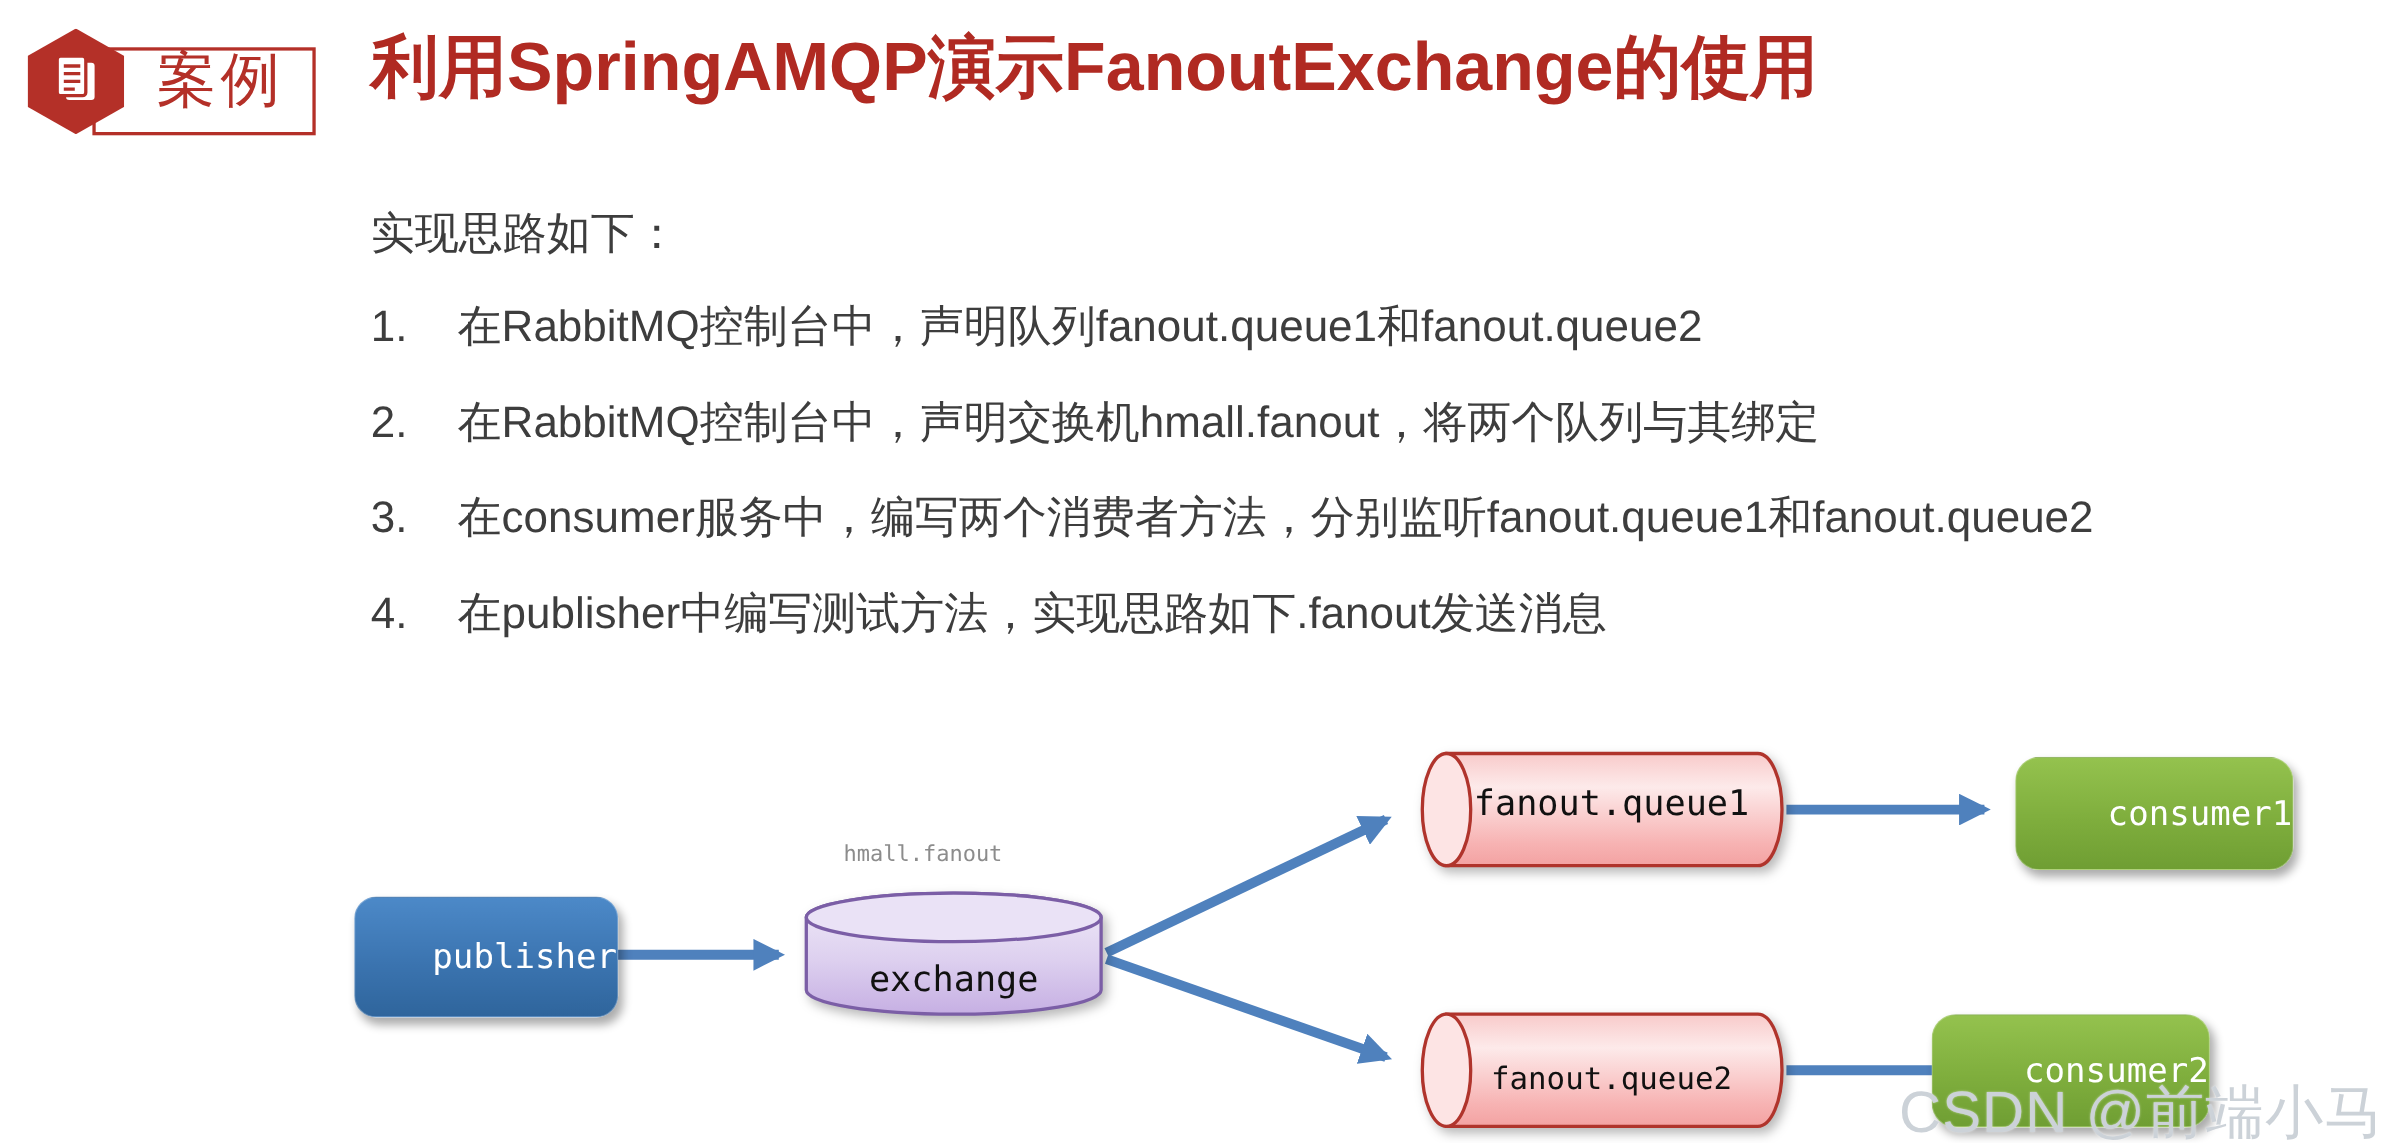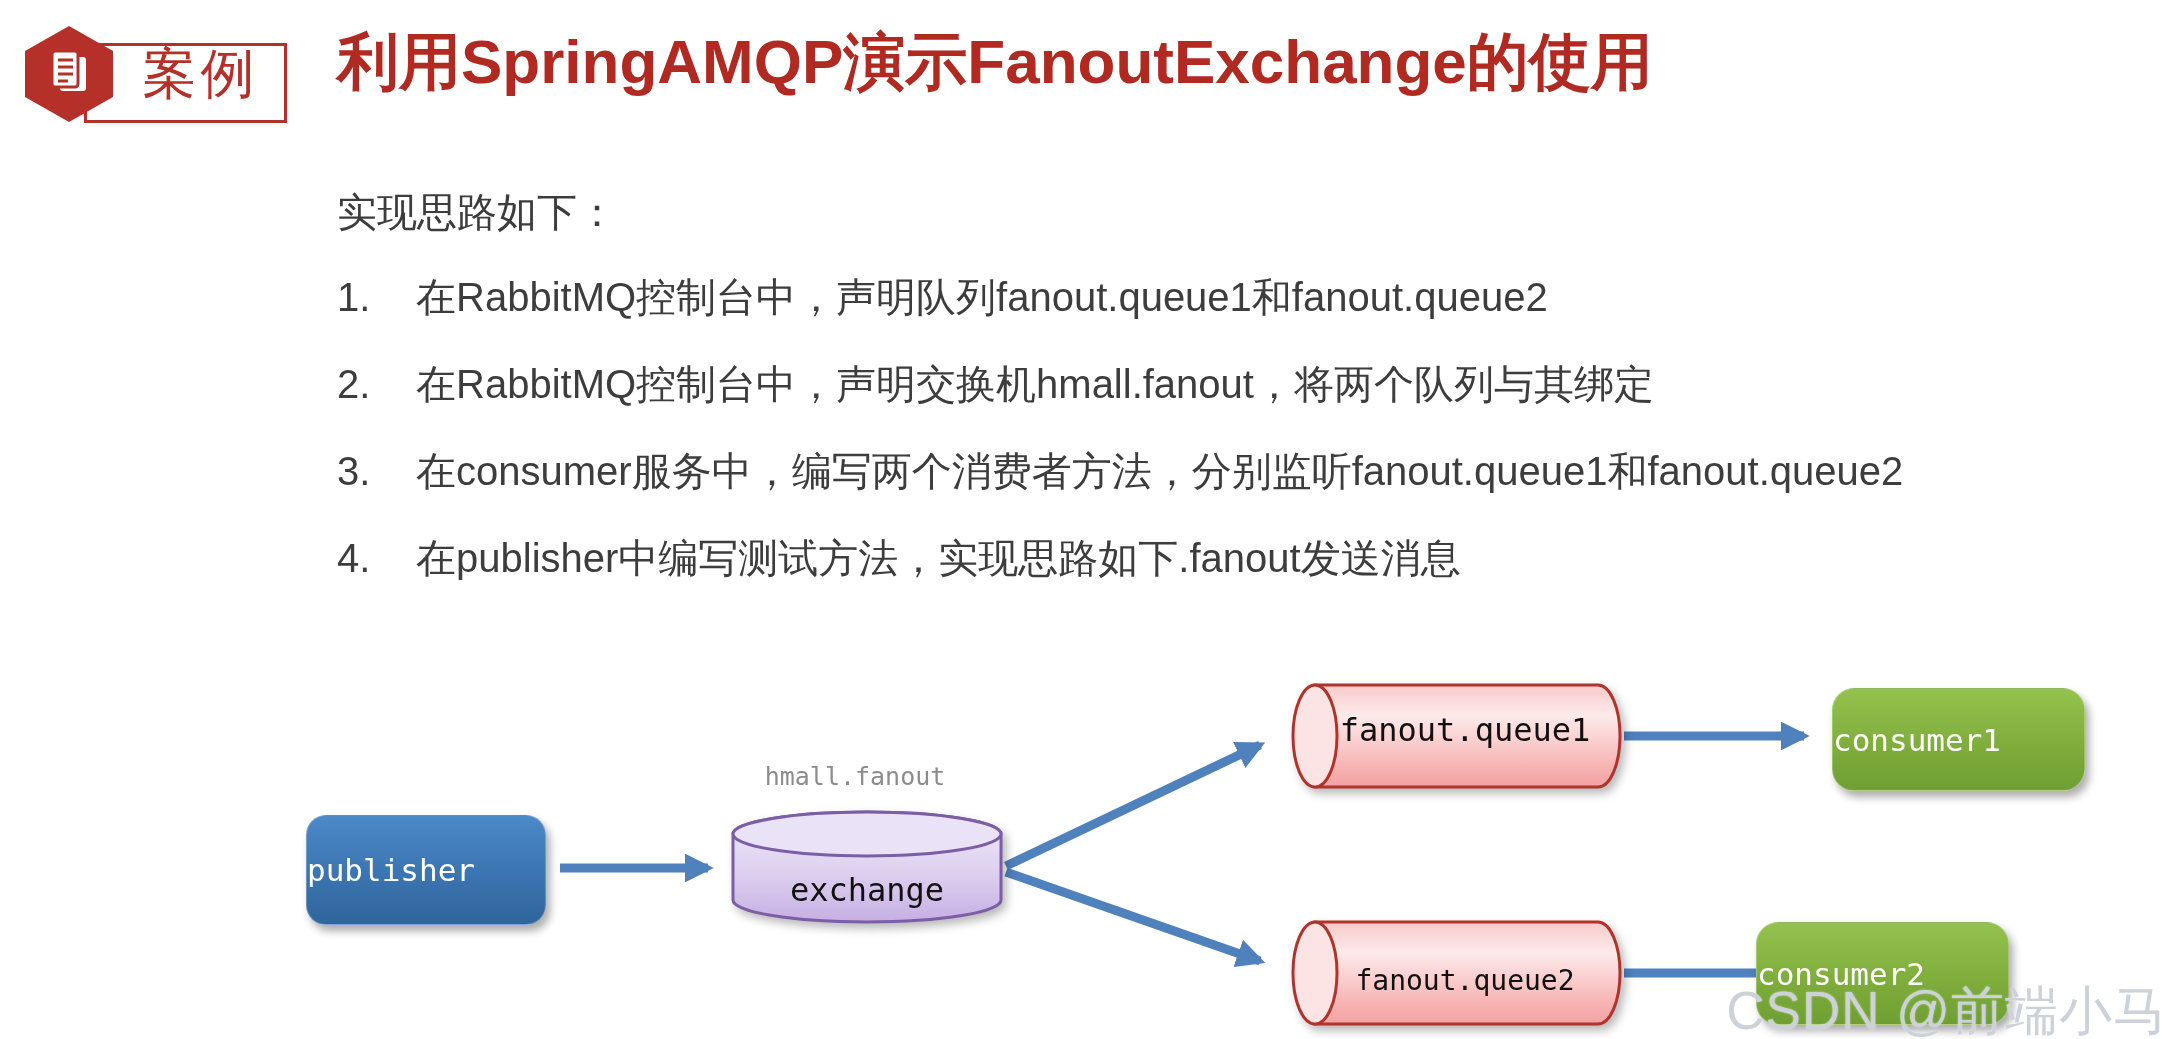--- a/index.html
+++ b/index.html
@@ -30,44 +30,44 @@
   }
   .steps{
     position:absolute;left:337px;top:276px;display:flex;flex-direction:column;gap:45px;
     list-style:none;margin:0;padding:0;
   }
   .step{display:flex;font-size:40px;color:#3d3d3d;line-height:42px;white-space:nowrap;}
   .step .num{width:79px;flex:0 0 79px;}
   
   .diagram-svg{position:absolute;left:0;top:0;width:2171px;height:1039px;}
   .node{
-    position:absolute;display:flex;align-items:center;justify-content:flex-start;
+    position:absolute;display:flex;align-items:center;justify-content:flex-end;
     font-family:"DejaVu Sans Mono","Liberation Mono",monospace;
     border-radius:20px;color:#ffffff;font-size:31px;
   }
   .node-publisher{
-    left:306px;top:815px;width:238px;height:108px;
+    left:322px;top:815px;width:238px;height:108px;
     background:linear-gradient(180deg,#4c89c8 0%,#3b74b0 55%,#2f659c 100%);
     box-shadow:4px 6px 9px rgba(0,0,0,0.33);
     border:1px solid rgba(255,255,255,0.25);
   }
   .node-consumer{
     width:251px;height:101px;border-radius:22px;
     background:linear-gradient(180deg,#94c24e 0%,#7fae3d 55%,#6f9e33 100%);
     box-shadow:4px 6px 9px rgba(0,0,0,0.33);
     border:1px solid rgba(255,255,255,0.25);
   }
   .node-consumer1{position:absolute;left:1832px;top:688px;}
   .node-consumer2{position:absolute;left:1756px;top:922px;}
   .lbl{
     position:absolute;display:flex;align-items:center;justify-content:center;
     font-family:"DejaVu Sans Mono","Liberation Mono",monospace;color:#111111;
   }
   .lbl-exchange{left:733px;top:864px;width:268px;height:52px;font-size:32px;}
-  .lbl-exname{left:701px;top:758px;width:308px;height:36px;font-size:25px;color:#8c8c8c;}
+  .lbl-exname{left:685px;top:758px;width:308px;height:36px;font-size:20px;color:#8c8c8c;}
   .lbl-queue1{left:1320px;top:686px;width:290px;height:88px;font-size:32px;}
   .lbl-queue2{left:1320px;top:923px;width:290px;height:115px;font-size:28px;}
   
   .watermark{
     position:absolute;right:4px;top:976px;font-size:53px;color:#ccd2d8;
     letter-spacing:1px;white-space:nowrap;z-index:9;
     text-shadow:0 0 2px rgba(255,255,255,0.6);
   }
 </style>
 </head>

